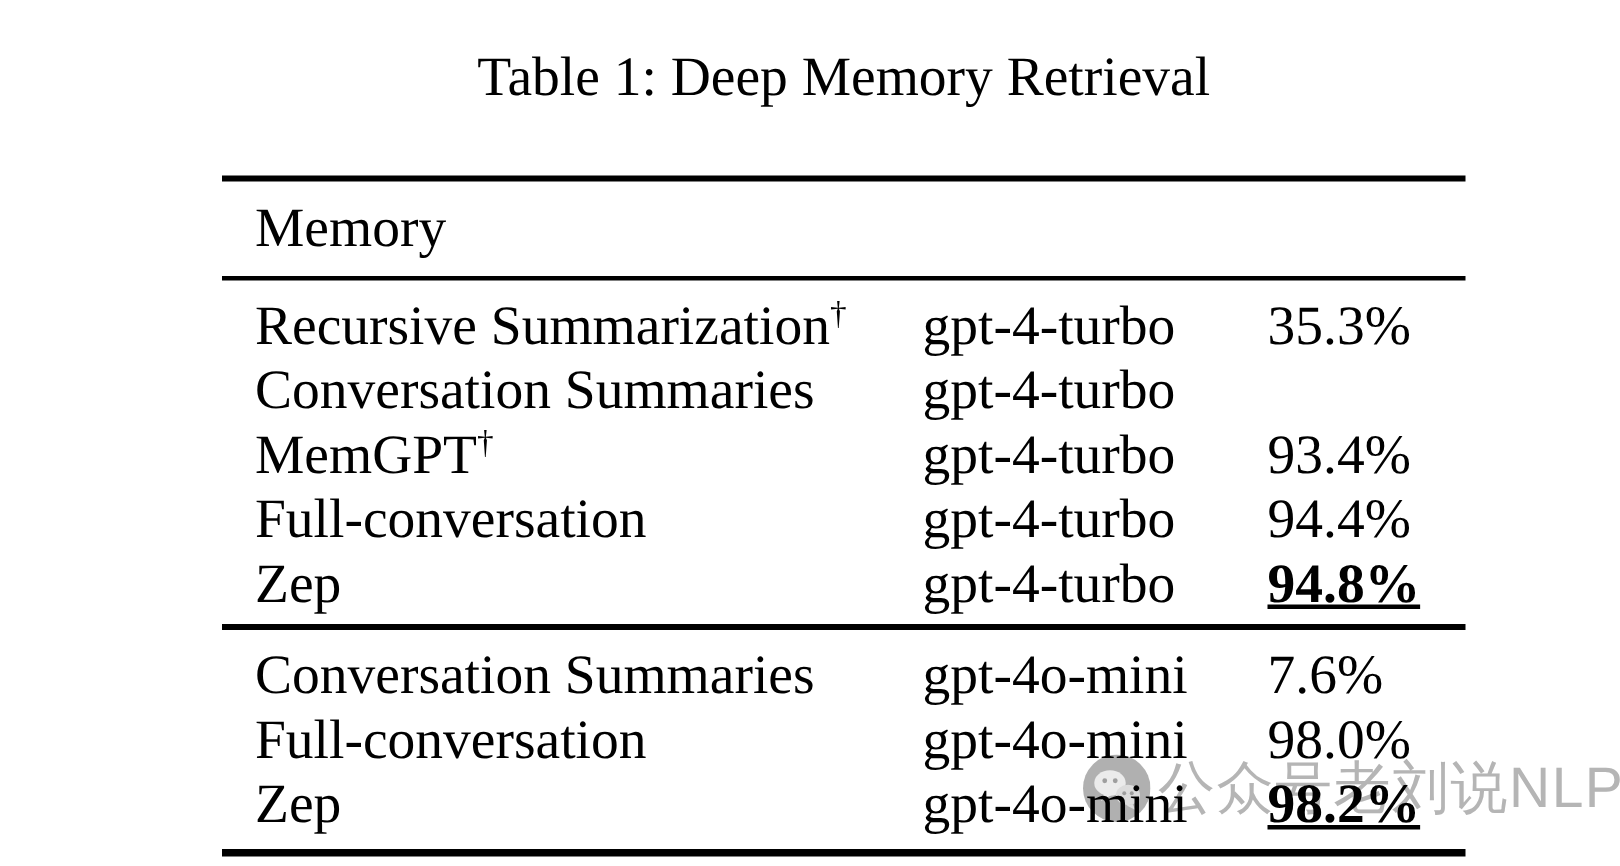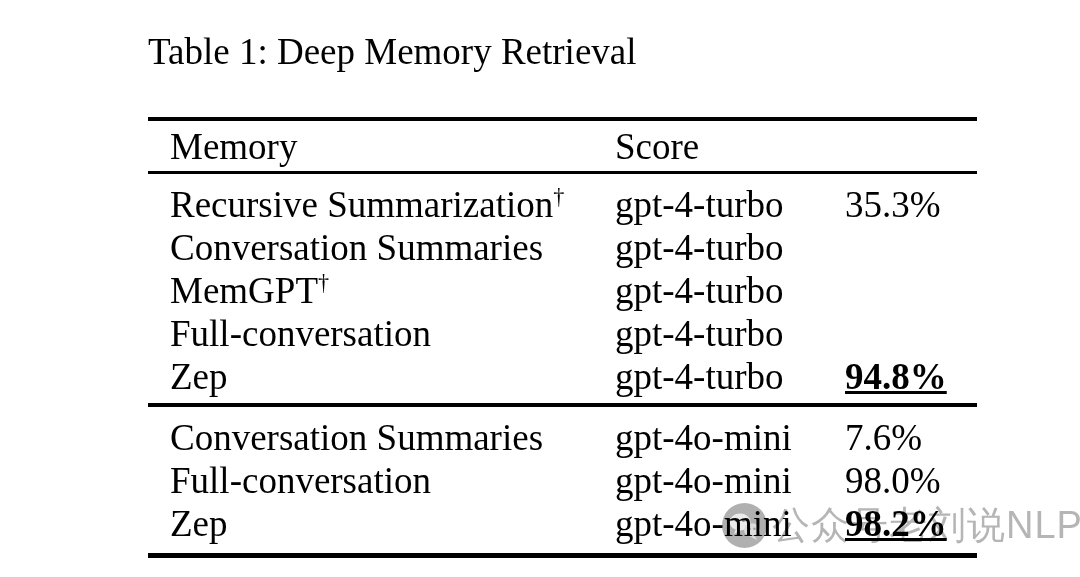--- a/index.html
+++ b/index.html
@@ -11,39 +11,40 @@
     background: #ffffff;
     font-family: "Liberation Serif", serif;
     color: #000000;
     overflow: hidden;
   }
   .caption {
     position: absolute;
     left: 148px;
     top: 30px;
     width: 829px;
+    text-align: center;
     font-size: 37px;
     white-space: nowrap;
   }
   .table {
     position: absolute;
     left: 148px;
     top: 117px;
     width: 829px;
     z-index: 2;
   }
   .rule { width: 100%; background: #000000; }
   .rule-top { height: 4px; }
   .rule-header { height: 3px; }
   .rule-mid { height: 4px; }
   .rule-bottom { height: 5px; }
   .hrow {
     display: grid;
     grid-template-columns: 467px 230px 132px;
-    height: 50px;
+    height: 63px;
     align-items: center;
     font-size: 37px;
   }
   .section-1 { padding-top: 9px; padding-bottom: 5px; }
   .section-2 { padding-top: 9px; padding-bottom: 8px; }
   .row {
     display: grid;
     grid-template-columns: 467px 230px 132px;
     height: 43px;
     align-items: center;
@@ -80,42 +81,43 @@
 
 <div class="page">
 
   <div class="caption">Table 1: Deep Memory Retrieval</div>
 
   <div class="table">
     <div class="rule rule-top"></div>
 
     <div class="hrow">
       <div class="cell-memory">Memory</div>
-      <div class="cell-score">Score</div>
     </div>
 
     <div class="rule rule-header"></div>
 
     <div class="section-1">
       <div class="row">
         <div class="cell-memory"><span>Recursive Summarization</span><sup class="dagger">†</sup></div>
         <div class="cell-model">gpt-4-turbo</div>
         <div class="cell-score">35.3%</div>
       </div>
       <div class="row">
         <div class="cell-memory"><span>Conversation Summaries</span><sup class="dagger"></sup></div>
         <div class="cell-model">gpt-4-turbo</div>
       </div>
       <div class="row">
         <div class="cell-memory"><span>MemGPT</span><sup class="dagger">†</sup></div>
         <div class="cell-model">gpt-4-turbo</div>
+        <div class="cell-score">93.4%</div>
       </div>
       <div class="row">
         <div class="cell-memory"><span>Full-conversation</span><sup class="dagger"></sup></div>
         <div class="cell-model">gpt-4-turbo</div>
+        <div class="cell-score">94.4%</div>
       </div>
       <div class="row">
         <div class="cell-memory"><span>Zep</span><sup class="dagger"></sup></div>
         <div class="cell-model">gpt-4-turbo</div>
         <div class="cell-score bold">94.8%</div>
       </div>
     </div>
 
     <div class="rule rule-mid"></div>
 

